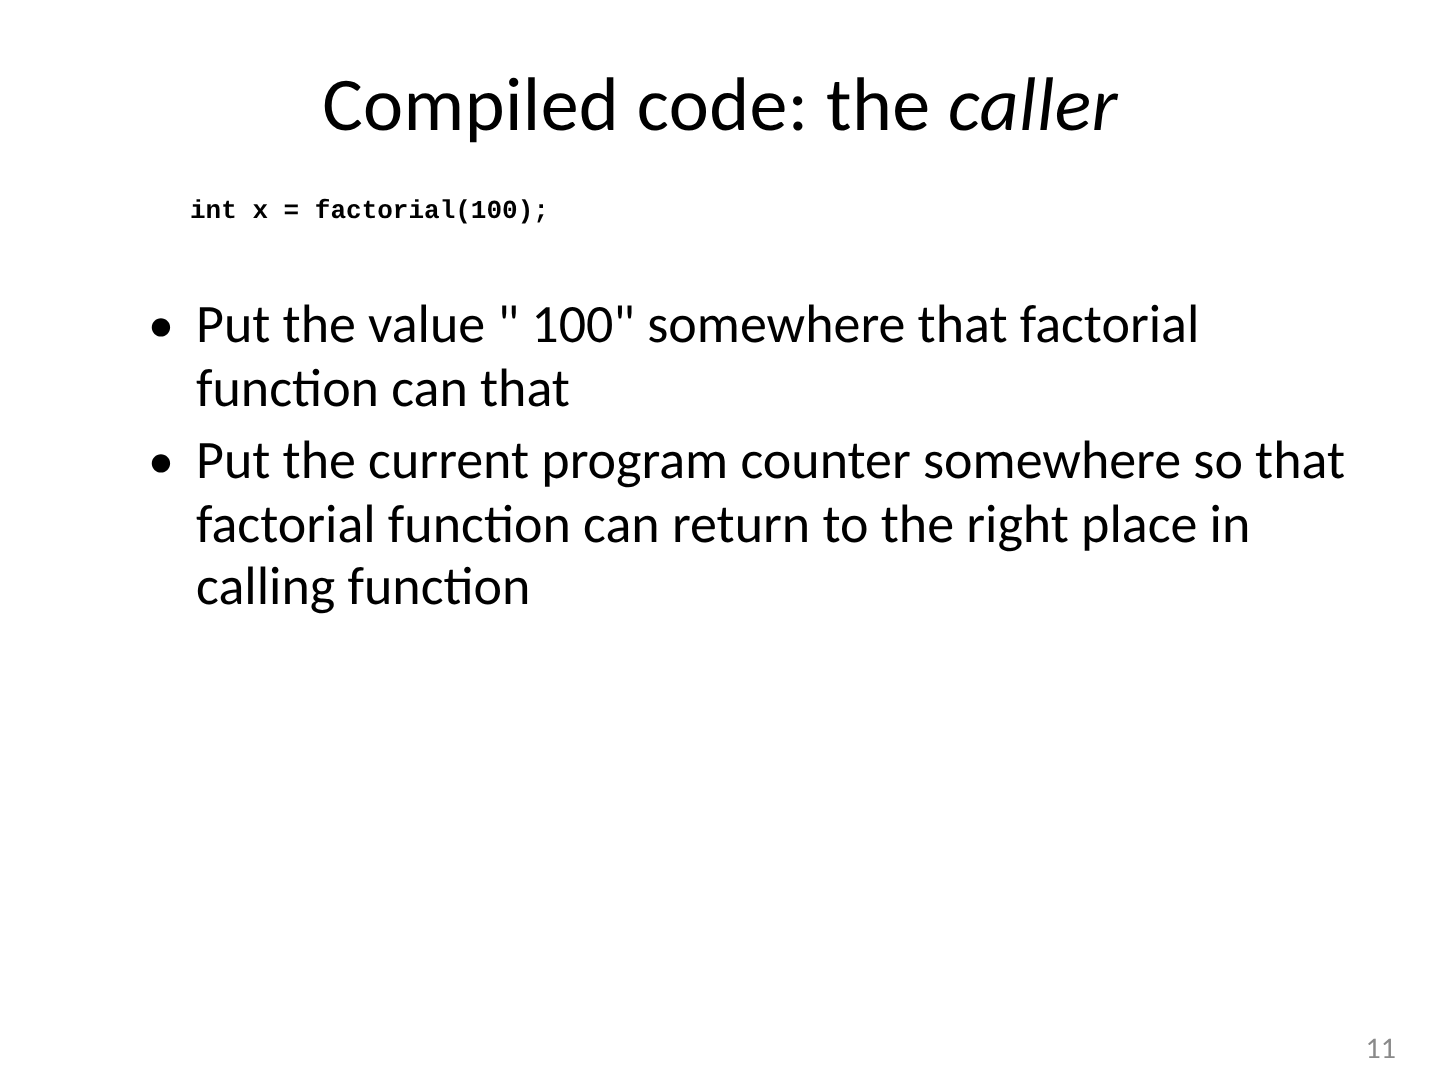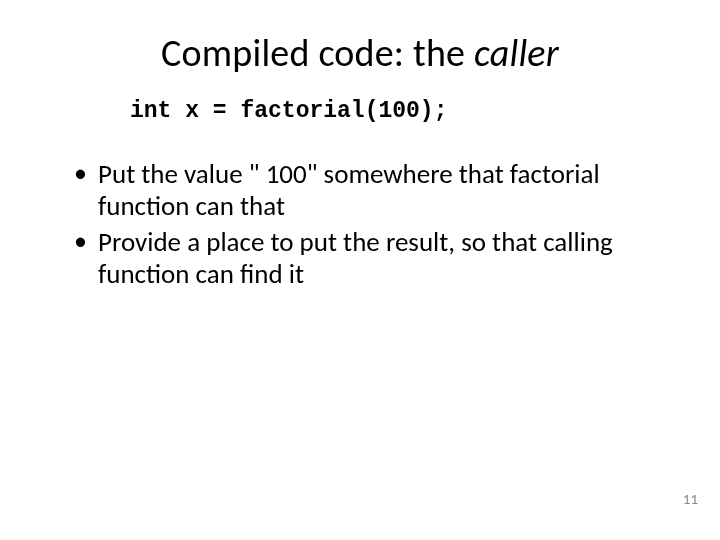--- a/index.html
+++ b/index.html
@@ -1,40 +1,40 @@
 <!DOCTYPE html>
 <html><head>
 <meta charset="utf-8">
 <style>
   * { margin: 0; padding: 0; box-sizing: border-box; }
   html, body { width: 720px; height: 540px; background: #fff; font-family: Calibri, "Segoe UI", Arial, sans-serif; color: #000; }
   .slide { width: 720px; height: 540px; position: relative; padding: 28px 40px 0 40px; }
   .title { text-align: center; font-size: 38px; font-weight: 400; margin-top: 2px; margin-bottom: 22px; letter-spacing: 0.2px; }
   .title .italic { font-style: italic; }
-  .code-line { font-family: "Courier New", Courier, monospace; font-size: 23px; font-weight: bold; margin-left: 90px; margin-bottom: 34px; white-space: pre; }
+  .code-line { font-family: "Courier New", Courier, monospace; font-size: 13px; font-weight: bold; margin-left: 55px; margin-bottom: 34px; white-space: pre; }
   .bullets { list-style: none; padding-left: 34px; }
   .bullets li { position: relative; font-size: 27px; line-height: 1.18; margin-bottom: 4px; padding-left: 24px; }
   .bullets li::before { content: "•"; position: absolute; left: 0; top: 0; font-size: 26px; }
   .italic { }
-  .page-num { position: absolute; right: 22px; bottom: 32px; font-size: 15px; color: #8a8a8a; }
+  .page-num { position: absolute; right: 22px; bottom: 6px; font-size: 15px; color: #8a8a8a; }
 </style>
 </head>
 <body>
 
 <div class="slide">
 
   <h1 class="title">
     <span>Compiled code: the </span><span class="italic">caller</span>
   </h1>
 
   <div class="code-line">int x = factorial(100);</div>
 
   <ul class="bullets">
     <li>
       <span>Put the value " 100" somewhere that </span><span class="italic">factorial</span><span> function can that</span>
     </li>
     <li>
-      <span>Provide a place to put the result, so that </span><span class="italic">calling function</span><span> can find it</span>
+      <span>Put the current program counter somewhere so that </span><span class="italic">factorial</span><span> function can return to the right place in </span><span class="italic">calling</span><span> function</span>
     </li>
   </ul>
 
   <div class="page-num">11</div>
 </div>
 
 </body></html>

